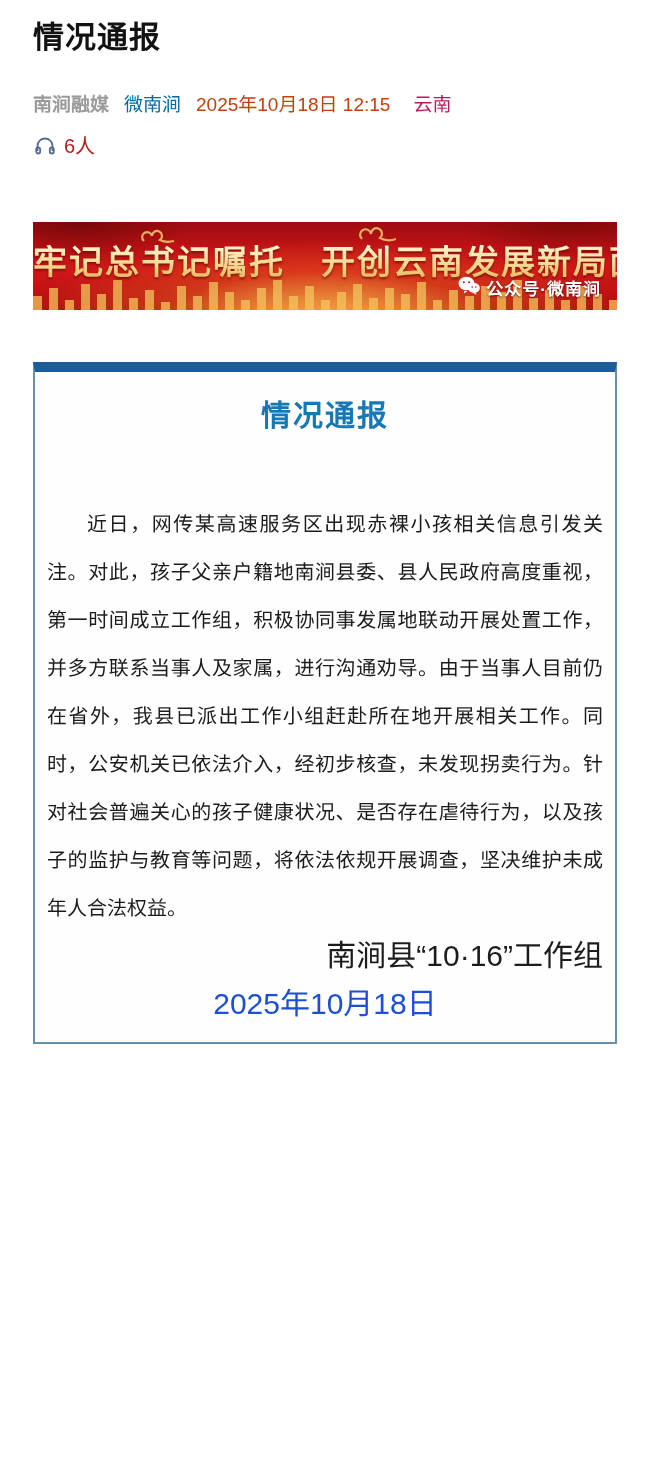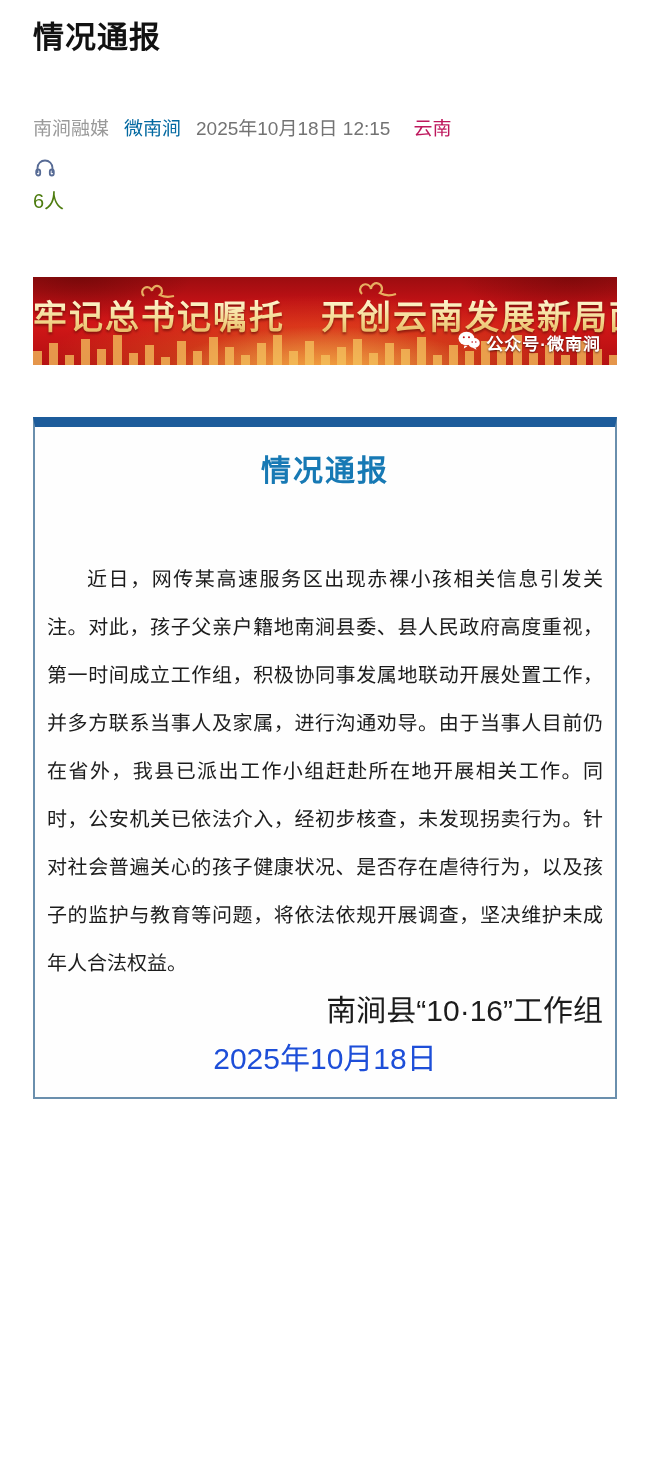--- a/index.html
+++ b/index.html
@@ -24,35 +24,34 @@
   }
   .meta-row {
     margin-top: 32px;
     display: flex;
     align-items: baseline;
     gap: 15px;
     font-size: 19px;
     line-height: 26px;
     white-space: nowrap;
   }
-  .meta-author { color: #9a9a9a; }
+  .meta-author { color: #9a9a9a; font-weight: bold; }
   .meta-account { color: #0369a1; cursor: pointer; }
-  .meta-datetime { color: #737373; margin-top: 24px; }
+  .meta-datetime { color: #c2410c; }
   .meta-location { color: #be185d; margin-left: 8px; }
 
   .listen-row {
     margin-top: 14px;
     display: flex;
-    align-items: flex-start;
+    align-items: center;
     gap: 7px;
-    color: #4d7c0f;
+    color: #b91c1c;
     font-size: 20px;
     line-height: 28px;
     cursor: pointer;
-    flex-direction: column;
   }
   .listen-row svg { display: block; }
 
   
   .banner {
     position: relative;
     margin-top: 62px;
     width: 584px;
     height: 88px;
     overflow: hidden;

